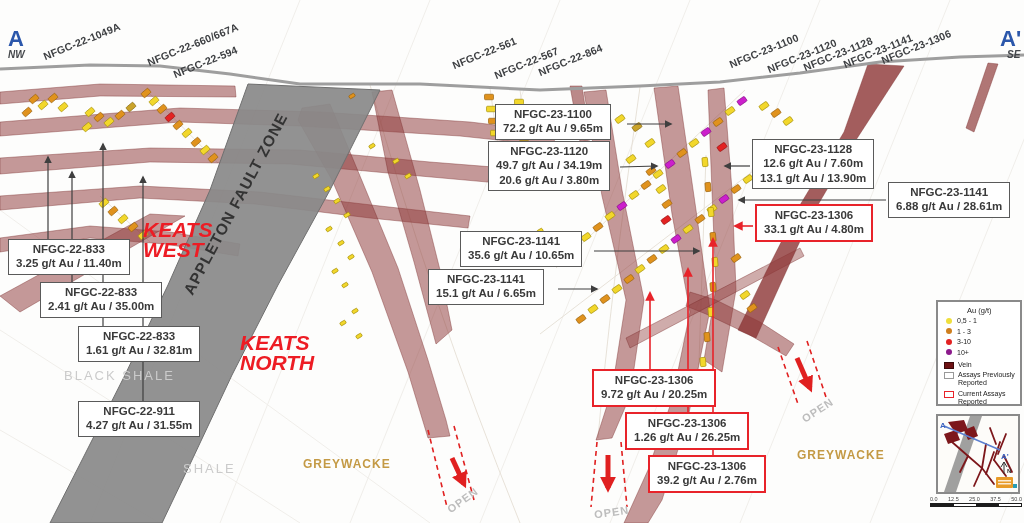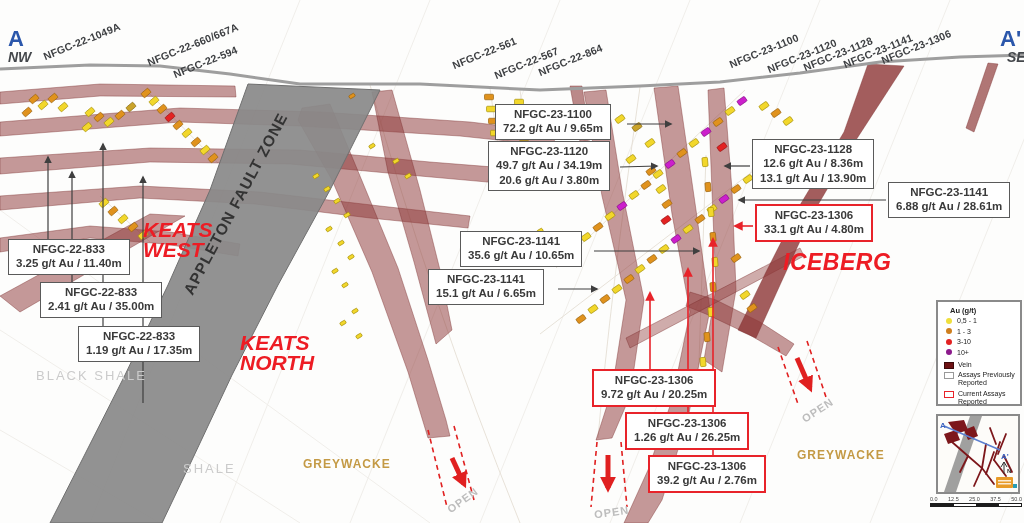--- a/index.html
+++ b/index.html
@@ -6,21 +6,21 @@
   *{box-sizing:border-box;}
   #stage{
     position:relative;width:1024px;height:523px;margin:0 auto;
     background:#fdfdfc;overflow:hidden;
     font-family:"Liberation Sans", sans-serif;
   }
   #geo{position:absolute;left:0;top:0;}
   .abs{position:absolute;}
   
   .sec-letter{font-size:22px;font-weight:700;color:#2b57ab;line-height:1;}
-  .sec-dir{font-size:14px;font-weight:700;color:#44474b;line-height:1;font-style:italic;}
+  .sec-dir{font-size:10px;font-weight:700;color:#44474b;line-height:1;font-style:italic;}
   
   .drill-label{
     font-size:10.5px;font-weight:700;color:#3d3f42;white-space:nowrap;
     transform:rotate(-22deg);transform-origin:0 100%;letter-spacing:.2px;
   }
   
   .callout{
     position:absolute;background:#fff;border:1.6px solid #5a5a5a;
     padding:2px 7px 3px;text-align:center;font-weight:700;font-size:11.5px;
     line-height:1.24;color:#3a3a3a;white-space:nowrap;
@@ -34,21 +34,21 @@
   .open-label{font-size:11px;font-weight:700;color:#bdbdbd;letter-spacing:1px;white-space:nowrap;}
   .fault-label{
     font-size:15.5px;font-weight:700;color:#333;letter-spacing:1px;white-space:nowrap;
     transform:rotate(-62deg);transform-origin:0 100%;
   }
   
   #legend{
     left:936px;top:300px;width:86px;height:106px;background:#fff;
     border:2px solid #8a8a8a;padding:4px 4px 3px 6px;font-size:7px;color:#222;
   }
-  .lg-title{font-size:7.5px;font-weight:700;margin:0 0 2px 6px;}
+  .lg-title{font-size:7.5px;font-weight:400;margin:0 0 2px 23px;}
   .lg-row{display:flex;align-items:flex-start;margin-bottom:2.5px;line-height:1.15;}
   .lg-dot{width:6px;height:6px;border-radius:50%;margin:0 5px 0 2px;flex:none;margin-top:.5px;}
   .lg-sq{width:10px;height:7px;flex:none;margin:1px 4px 0 0;}
   .lg-sq.vein{background:#6d1113;border:1px solid #3c090b;}
   .lg-sq.prev{background:#fff;border:1.5px solid #999;}
   .lg-sq.curr{background:#fff;border:1.5px solid #e8232a;}
   .lg-txt{width:60px;}
   
   #inset{left:936px;top:414px;width:84px;height:80px;background:#fdfcf9;border:2px solid #8a8a8a;}
   
@@ -300,65 +300,66 @@
   <div class="abs fault-label" style="left:196px;top:280px;">APPLETON FAULT ZONE</div>
 
   <div class="abs zone-label" style="left:143px;top:220px;">
     <div>KEATS</div>
     <div>WEST</div>
   </div>
   <div class="abs zone-label" style="left:240px;top:333px;">
     <div>KEATS</div>
     <div>NORTH</div>
   </div>
-  <div class="abs zone-label big" style="left:783px;top:252px;">
-    <div>ICEBERG</div>
-  </div>
-
-  <div class="abs rock-label" style="left:36px;top:368px;">BLACK SHALE</div>
+
+  <div class="abs rock-label" style="left:64px;top:368px;">BLACK SHALE</div>
   <div class="abs rock-label" style="left:183px;top:461px;">SHALE</div>
   <div class="abs rock-label grey" style="left:303px;top:457px;">GREYWACKE</div>
   <div class="abs rock-label grey" style="left:797px;top:448px;">GREYWACKE</div>
 
   <div class="abs open-label" style="left:445px;top:494px;transform:rotate(-36deg);">OPEN</div>
   <div class="abs open-label" style="left:594px;top:506px;transform:rotate(-8deg);">OPEN</div>
   <div class="abs open-label" style="left:800px;top:404px;transform:rotate(-33deg);">OPEN</div>
 
   <div class="callout" style="left:8px;top:239px;">
     <div>NFGC-22-833</div>
       <div>3.25 g/t Au / 11.40m</div>
   </div>
   <div class="callout" style="left:40px;top:282px;">
     <div>NFGC-22-833</div>
       <div>2.41 g/t Au / 35.00m</div>
   </div>
   <div class="callout" style="left:78px;top:326px;">
     <div>NFGC-22-833</div>
-      <div>1.19 g/t Au / 17.35m</div>
+      <div>1.61 g/t Au / 32.81m</div>
+  </div>
+  <div class="callout" style="left:78px;top:401px;">
+    <div>NFGC-22-911</div>
+      <div>4.27 g/t Au / 31.55m</div>
   </div>
   <div class="callout" style="left:495px;top:104px;">
     <div>NFGC-23-1100</div>
       <div>72.2 g/t Au / 9.65m</div>
   </div>
   <div class="callout" style="left:488px;top:141px;">
     <div>NFGC-23-1120</div>
       <div>49.7 g/t Au / 34.19m</div>
       <div>20.6 g/t Au / 3.80m</div>
   </div>
   <div class="callout" style="left:460px;top:231px;">
     <div>NFGC-23-1141</div>
       <div>35.6 g/t Au / 10.65m</div>
   </div>
   <div class="callout" style="left:428px;top:269px;">
     <div>NFGC-23-1141</div>
       <div>15.1 g/t Au / 6.65m</div>
   </div>
   <div class="callout" style="left:752px;top:139px;">
     <div>NFGC-23-1128</div>
-      <div>12.6 g/t Au / 8.36m</div>
+      <div>12.6 g/t Au / 7.60m</div>
       <div>13.1 g/t Au / 13.90m</div>
   </div>
   <div class="callout" style="left:888px;top:182px;">
     <div>NFGC-23-1141</div>
       <div>6.88 g/t Au / 28.61m</div>
   </div>
   <div class="callout current" style="left:755px;top:204px;">
     <div>NFGC-23-1306</div>
       <div>33.1 g/t Au / 4.80m</div>
   </div>

